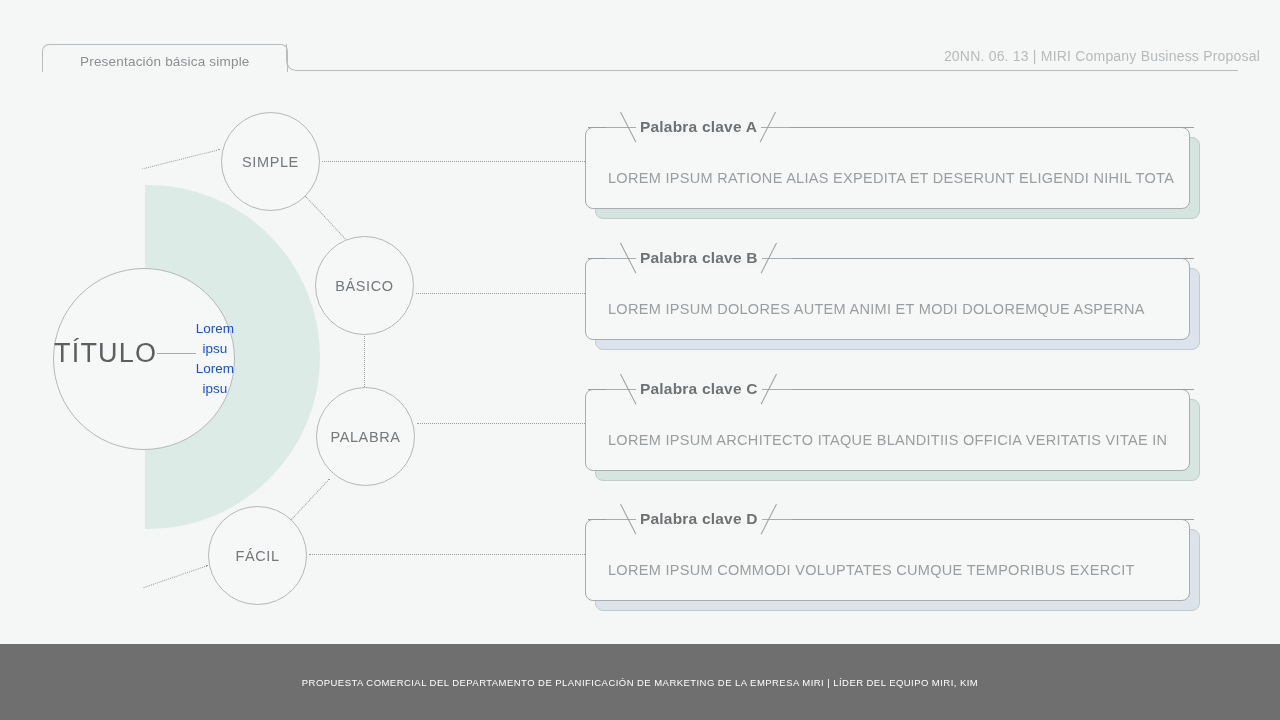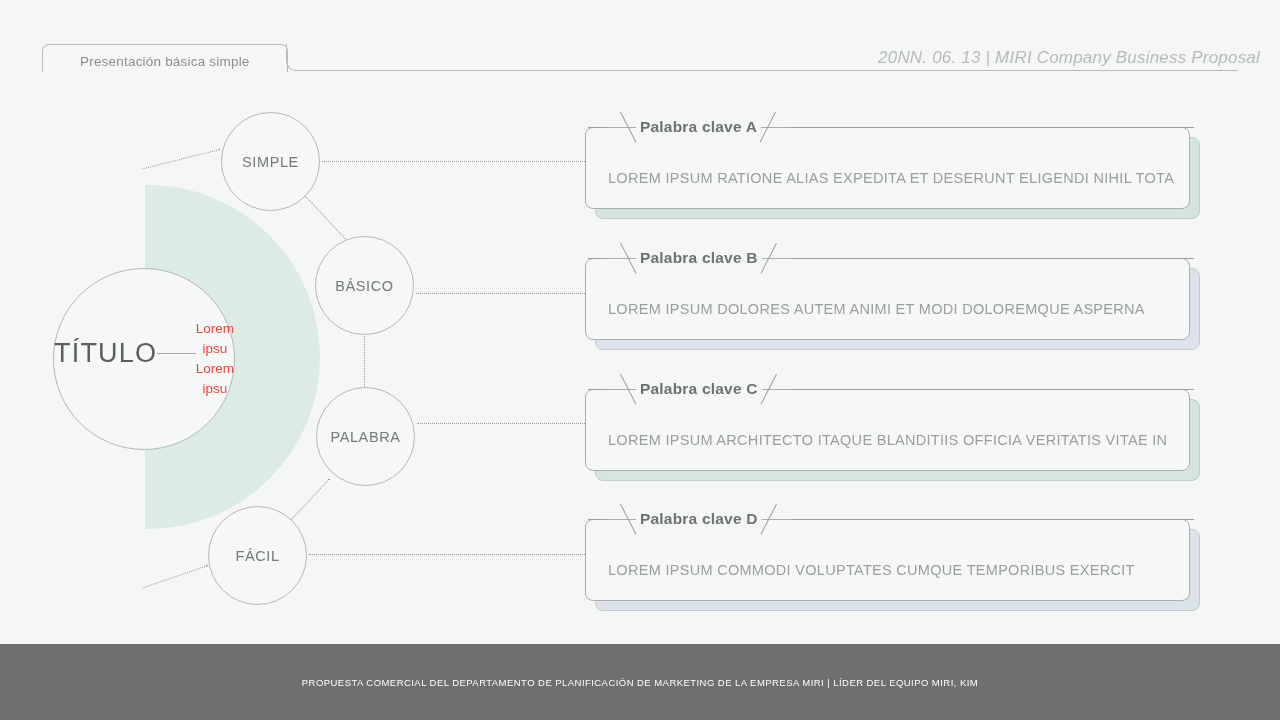--- a/index.html
+++ b/index.html
@@ -55,25 +55,24 @@
     left: 300px;
     top: 70px;
     width: 938px;
     height: 1px;
     background: #b9bcbc;
   }
   .header-meta {
     position: absolute;
     right: 42px;
     top: 48px;
-    font-size: 17px;
+    font-size: 14px;
     color: #b7bbbb;
     letter-spacing: 0.2px;
     white-space: nowrap;
-    font-style: italic;
   }
 
   
   .deco-半 {
     position: absolute;
     left: 145px;
     top: 185px;
     width: 175px;
     height: 344px;
     background: #dcebe5;
@@ -104,21 +103,21 @@
     margin-bottom: 11px;
   }
   .title-circle-divider {
     width: 106px;
     height: 1px;
     background: #a9adad;
     margin-bottom: 12px;
   }
   .title-circle-sub {
     font-size: 13.5px;
-    color: #ef4444;
+    color: #1d4ed8;
     line-height: 20px;
     text-align: center;
   }
 
   
   .node {
     position: absolute;
     border: 1px solid #b5b8b8;
     border-radius: 50%;
     background: #f6f7f7;

